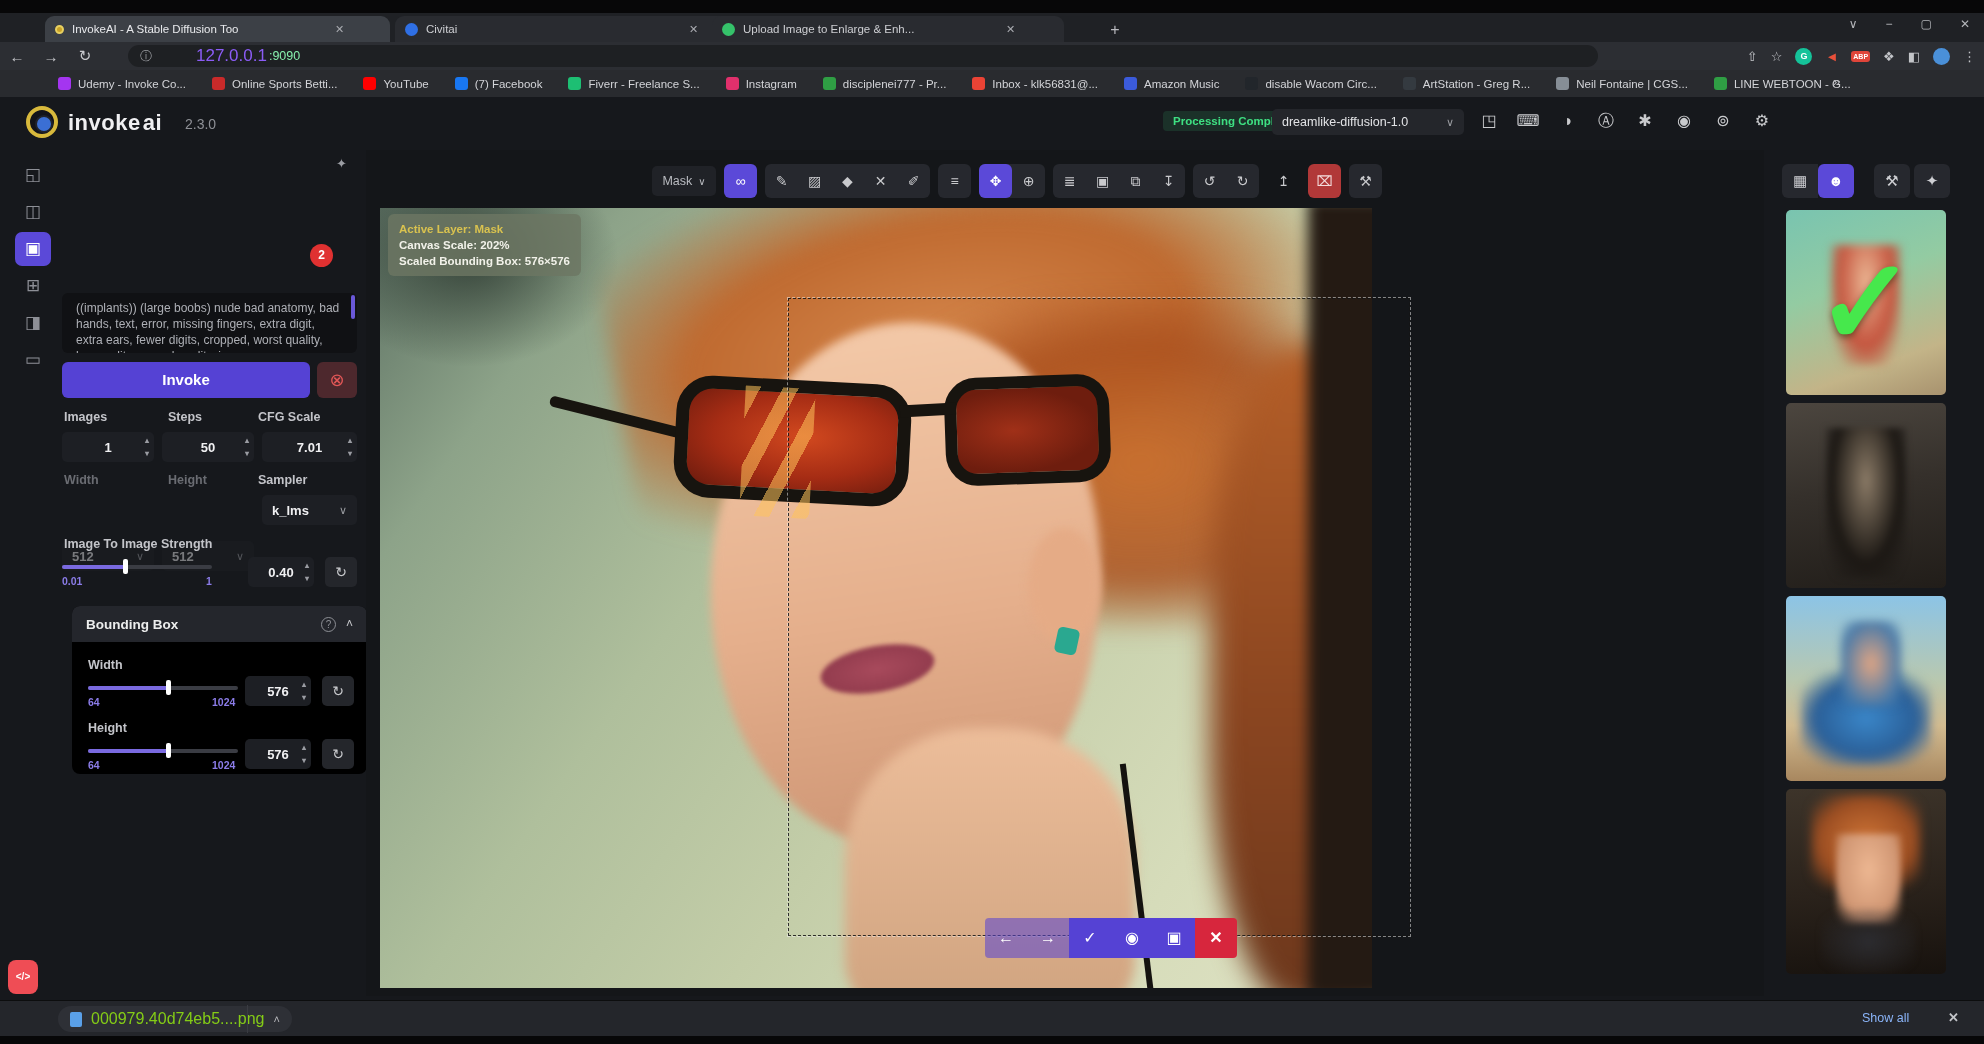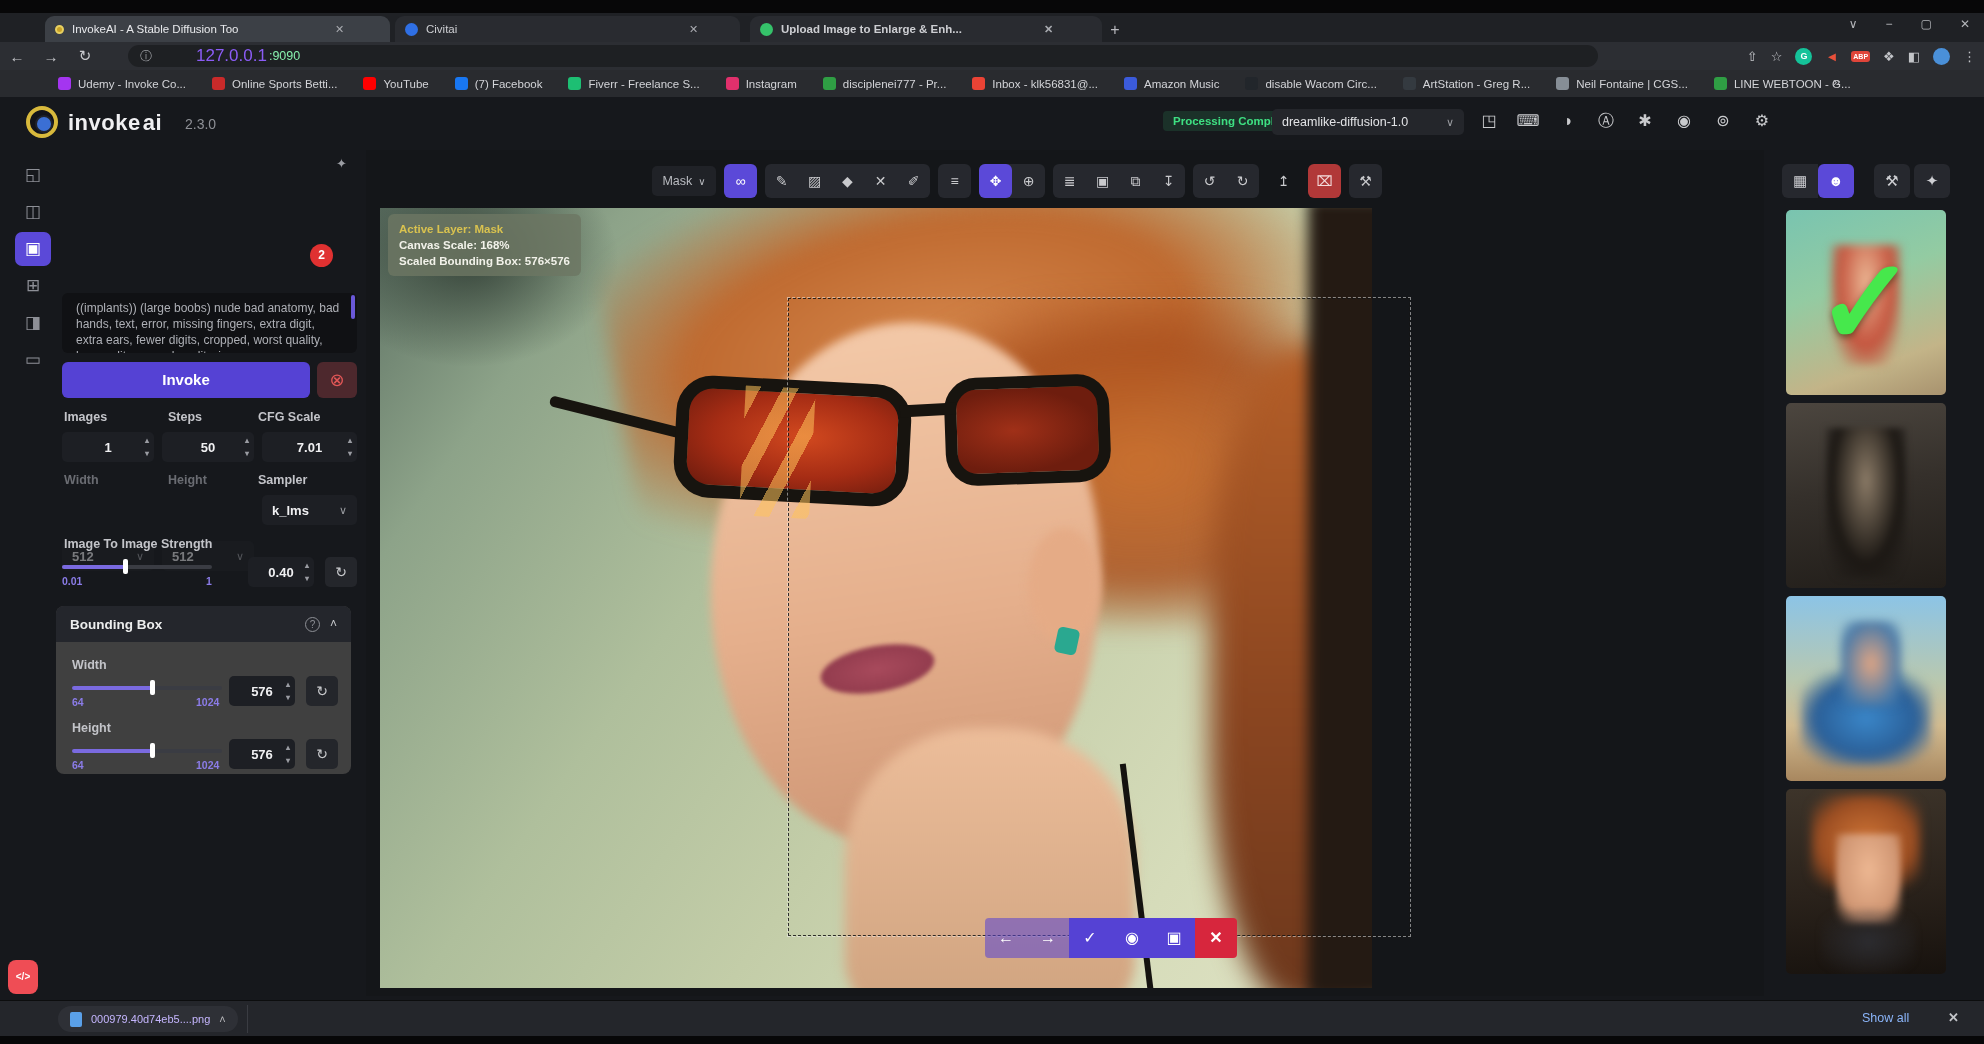--- a/index.html
+++ b/index.html
@@ -65,21 +65,21 @@
   .stepper { position:absolute; height:30px; background:#1d1f24; border-radius:5px; color:#f0f0f2; font-size:13px; font-weight:bold; display:flex; align-items:center; justify-content:center; }
   .spin { position:absolute; right:5px; top:2px; display:flex; flex-direction:column; color:#9a9ca2; font-size:8px; line-height:13px; }
   .select { position:absolute; height:30px; background:#1d1f24; border-radius:5px; color:#f0f0f2; font-size:13px; font-weight:bold; display:flex; align-items:center; justify-content:space-between; padding:0 10px; }
   .select .chev { color:#9b9da2; font-size:11px; font-weight:normal; }
   .select.dim { opacity:.45;margin-top:46px; }
   .slider-track { position:absolute; height:4px; background:#3a3c43; border-radius:2px; }
   .slider-fill { position:absolute; height:4px; background:#7a6ae0; border-radius:2px; }
   .slider-handle { position:absolute; width:5px; height:15px; top:-6px; background:#fff; border-radius:2px; }
   .range-label { position:absolute; font-size:10.5px; color:#8b7ce8; font-weight:bold; }
   .reset-btn { position:absolute; width:32px; height:30px; background:#24262b; border-radius:5px; color:#c9cacd; font-size:14px; text-align:center; line-height:30px; }
-  #bbox-panel { left:56px; top:606px; width:295px; height:168px; background:#404040; border-radius:8px; }
+  #bbox-panel { left:72px; top:606px; width:295px; height:168px; background:#000000; border-radius:8px; }
   #bbox-header { position:absolute; left:0; top:0; width:295px; height:36px; background:#24262c; border-radius:8px 8px 0 0; display:flex; align-items:center; padding:0 14px; }
   #bbox-title { color:#eceded; font-size:13.5px; font-weight:bold; flex:1; }
   #bbox-help { width:15px; height:15px; border:1.5px solid #8d8f95; border-radius:50%; color:#8d8f95; font-size:10px; text-align:center; line-height:14px; margin-right:10px; }
   #bbox-collapse { color:#c6c7cb; font-size:12px; }
   #code-btn { left:8px; top:960px; width:30px; height:34px; background:#ef4d55; border-radius:8px; color:#fff; font-size:10px; font-weight:bold; text-align:center; line-height:34px; }
 
   
   #canvas { left:366px; top:150px; width:1398px; height:846px; background:#141619; }
   #photo { position:absolute; left:14px; top:58px; width:992px; height:780px; overflow:hidden; background:linear-gradient(125deg,#5e7264 0%,#8da389 16%,#afbf9c 38%,#c3cda8 58%,#d6dcba 82%,#dfe2c4 100%); }
   .ph { position:absolute; }
@@ -125,21 +125,21 @@
   .gal-btn { position:absolute; top:14px; width:36px; height:34px; background:#26282e; color:#cfd0d4; font-size:15px; text-align:center; line-height:34px; }
   .gal-btn.sel { background:#5b49d8; color:#fff; border-radius:6px; }
   .thumb { position:absolute; left:18px; width:160px; height:185px; border-radius:5px; overflow:hidden; }
   .thumb .layer { position:absolute; left:0; top:0; right:0; bottom:0; }
   #check-overlay { position:absolute; left:0; top:0; width:160px; height:185px; color:#46e84c; font-size:120px; font-weight:bold; text-align:center; line-height:185px; text-shadow:0 3px 6px rgba(0,40,0,.45); }
 
   
   #downloads { left:0; top:1000px; width:1984px; height:36px; background:#24262b; border-top:1px solid #0c0d0e; }
   #dl-chip { position:absolute; left:58px; top:5px; height:26px; display:flex; align-items:center; gap:9px; padding:0 12px; background:#2e3036; border-radius:14px; }
   #dl-fileicon { width:12px; height:15px; background:#5aa0e8; border-radius:2px; }
-  #dl-name { color:#c4b5fd; font-size:11px; }
+  #dl-name { color:#84cc16; font-size:16px; }
   #dl-caret { color:#b9babe; font-size:11px; }
   #dl-sep { position:absolute; left:247px; top:4px; width:1px; height:28px; background:#3a3c42; }
   #show-all { position:absolute; left:1862px; top:10px; color:#8ab4f8; font-size:12.5px; }
   #dl-close { position:absolute; left:1948px; top:9px; color:#c3c5c9; font-size:13px; font-weight:bold; }
   #bottom-black { left:0; top:1036px; width:1984px; height:8px; background:#070708; }
 </style>
 </head>
 <body>
 
 <div id="screen">
@@ -150,21 +150,21 @@
     <div class="tab active" style="left:45px; width:345px;">
       <span class="favicon" style="border: 2px solid rgb(232, 208, 96); width: 9px; height: 9px; background: rgb(201, 162, 39);"></span>
       <span class="title">InvokeAI - A Stable Diffusion Too</span>
       <span class="tab-close">✕</span>
     </div>
     <div class="tab inactive" style="left:395px; width:345px;">
       <span class="favicon" style="background: rgb(47, 111, 228);"></span>
       <span class="title">Civitai</span>
       <span class="tab-close">✕</span>
     </div>
-    <div class="tab inactive" style="left:750px; width:352px;font-weight:bold;">
+    <div class="tab inactive" style="left:712px; width:352px;">
       <span class="favicon" style="background: rgb(53, 194, 106);"></span>
       <span class="title">Upload Image to Enlarge &amp; Enh...</span>
       <span class="tab-close">✕</span>
     </div>
     <div class="newtab">+</div>
     <div class="win-controls">
       <span>∨</span>
       <span>−</span>
       <span>▢</span>
       <span>✕</span>
@@ -399,21 +399,21 @@
       <div class="ph" id="lensR"></div>
       <div class="ph" id="bridge"></div>
       <div class="ph" id="lips"></div>
       <div class="ph" id="cord"></div>
     </div>
 
     <div id="dashed-bbox"></div>
 
     <div id="overlay-info">
       <div class="l1">Active Layer: Mask</div>
-      <div class="l2">Canvas Scale: 168%</div>
+      <div class="l2">Canvas Scale: 202%</div>
       <div class="l3">Scaled Bounding Box: 576×576</div>
     </div>
 
     <div id="canvas-toolbar">
       <div id="layer-select">
         <span>Mask</span>
           <span style="font-size:10px;">∨</span>
       </div>
       <div class="ct-btn sel">∞</div>
       <div class="ct-group">

